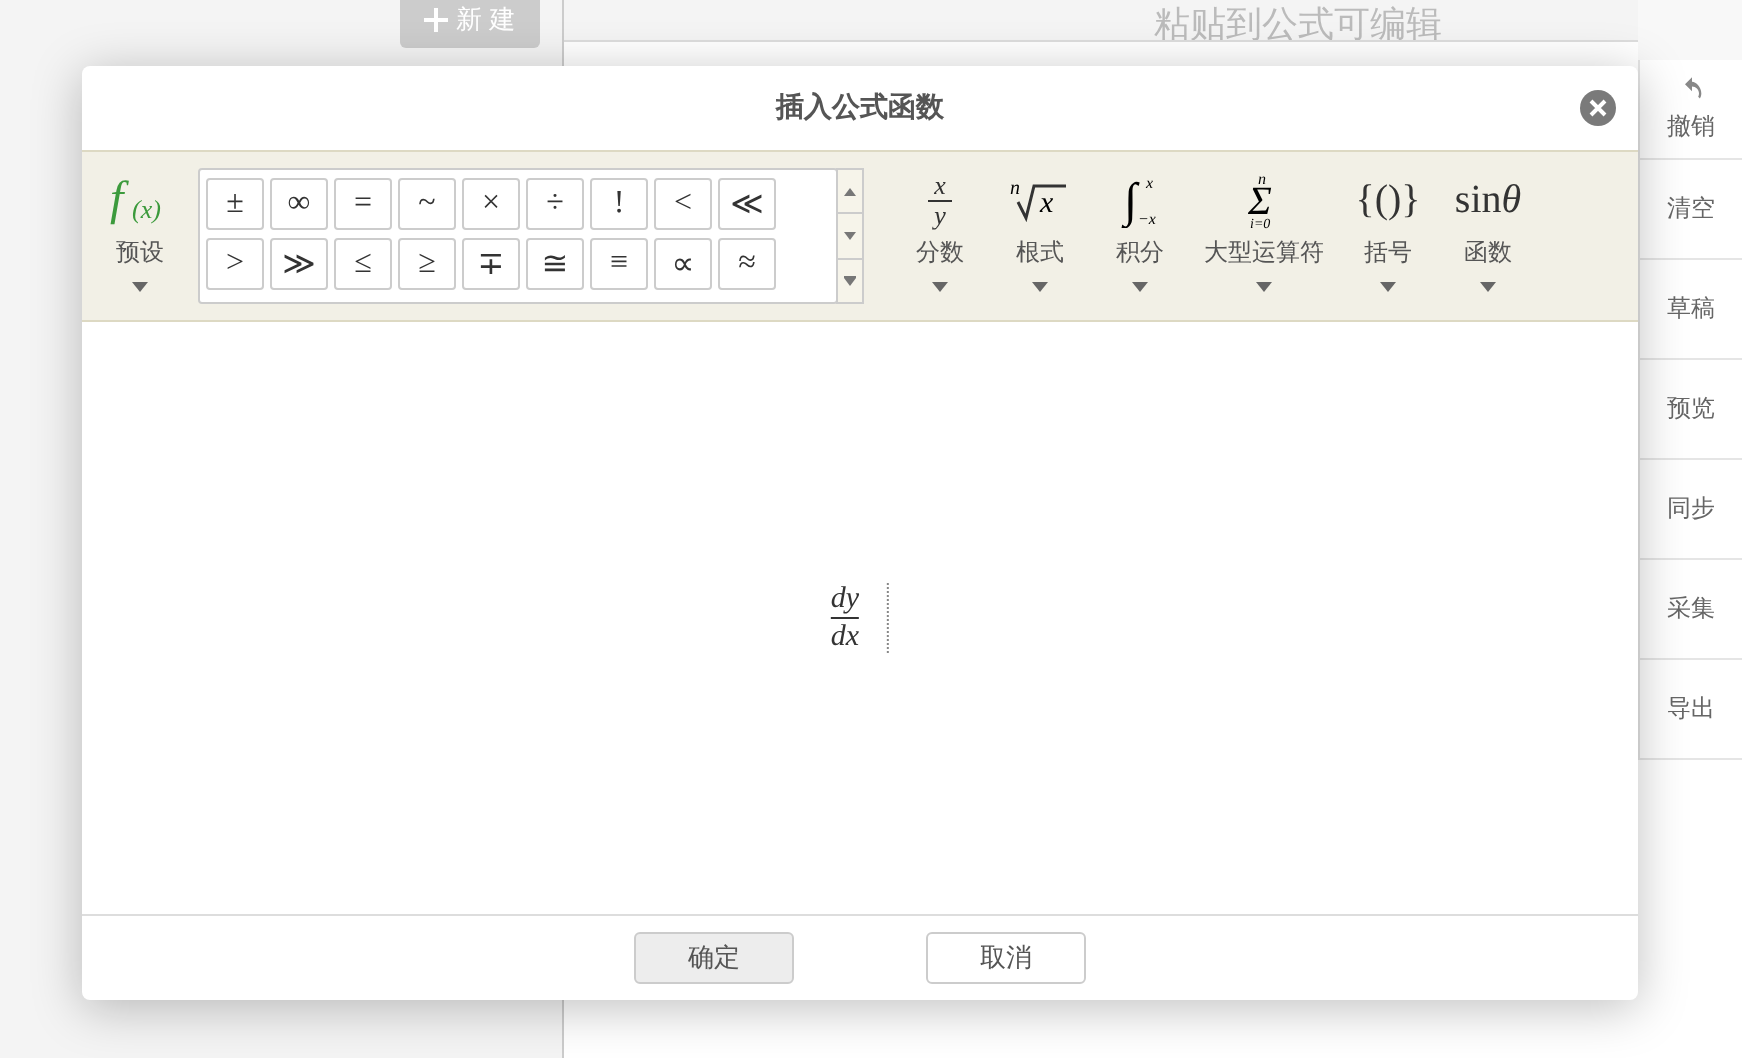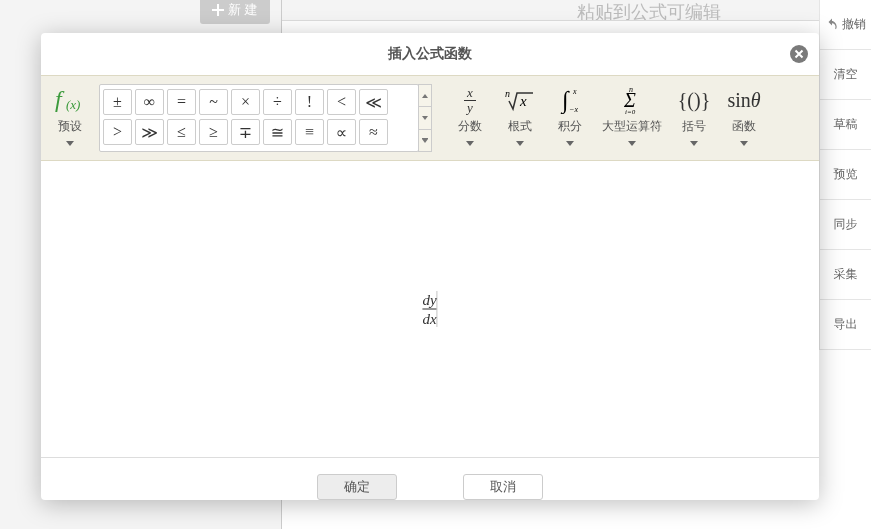--- a/index.html
+++ b/index.html
@@ -70,21 +70,21 @@
     display: flex;
     flex-direction: column;
     align-items: center;
     justify-content: center;
     color: #666;
     font-size: 12px;
     background: #fff;
     cursor: pointer;
     gap: 2px;
   }
-  .right-item.first { flex-direction: row; gap: 3px; }
+  .right-item.first { flex-direction: column; gap: 3px; margin-top: 30px; }
   .undo-icon {
     width: 14px; height: 14px;
     fill: #888;
   }
 
   
   .modal {
     position: absolute;
     left: 41px;
     top: 33px;
@@ -230,41 +230,41 @@
   }
   .formula-box {
     position: absolute;
     left: 50%;
     top: 50%;
     transform: translate(-50%, -50%);
     font-family: "Times New Roman", serif;
     font-style: italic;
     text-align: center;
     border-right: 1px dotted #888;
-    padding-right: 0;
+    padding-right: 14px;
   }
   .frac-top, .frac-bot {
     font-size: 15px;
     line-height: 16px;
     color: #333;
   }
   .frac-line {
     width: 100%;
     border-top: 1px solid #333;
     margin: 1px 0;
   }
 
   
   .footer-sep {
     border-top: 1px solid #ddd;
   }
   .footer {
     height: 42px;
     display: flex;
-    align-items: flex-end;
+    align-items: center;
     justify-content: center;
     gap: 66px;
   }
   .dlg-btn {
     min-width: 80px;
     height: 26px;
     border: 1px solid #ccc;
     border-radius: 3px;
     display: flex;
     align-items: center;

